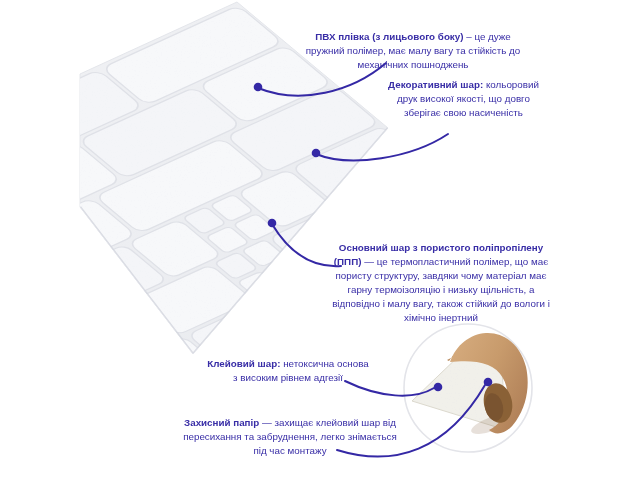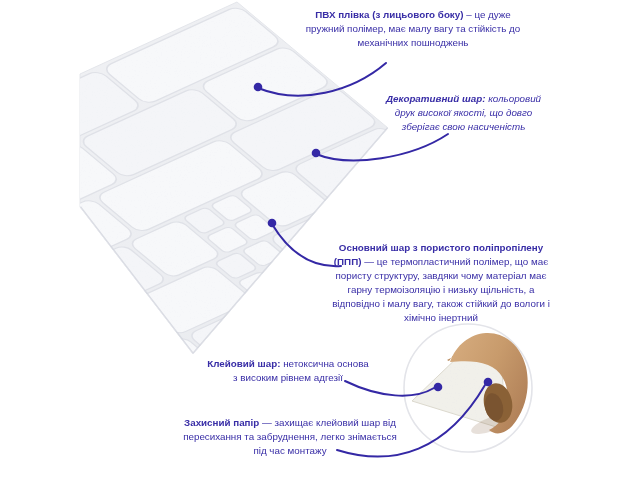--- a/index.html
+++ b/index.html
@@ -6,22 +6,22 @@
   .stage{
     position:relative;width:640px;height:480px;background:#ffffff;overflow:hidden;
     font-family:"Liberation Sans", sans-serif;
   }
   .art{position:absolute;left:0;top:0;width:640px;height:480px;}
   .callout{
     position:absolute;text-align:center;color:#382da6;
     font-size:9.8px;line-height:14px;letter-spacing:0;
   }
   .callout .b{font-weight:bold;}
-  .c1{left:295px;top:8px;width:236px;}
-  .c2{left:381px;top:92px;width:165px;font-style:italic;}
+  .c1{left:295px;top:30px;width:236px;}
+  .c2{left:381px;top:78px;width:165px;}
   .c3{left:326px;top:241px;width:230px;}
   .c4{left:205px;top:357px;width:166px;}
   .c5{left:179px;top:416px;width:222px;}
 </style>
 </head>
 <body>
 
 <div class="stage">
 
   <svg class="art" viewBox="0 0 640 480" aria-hidden="true">

